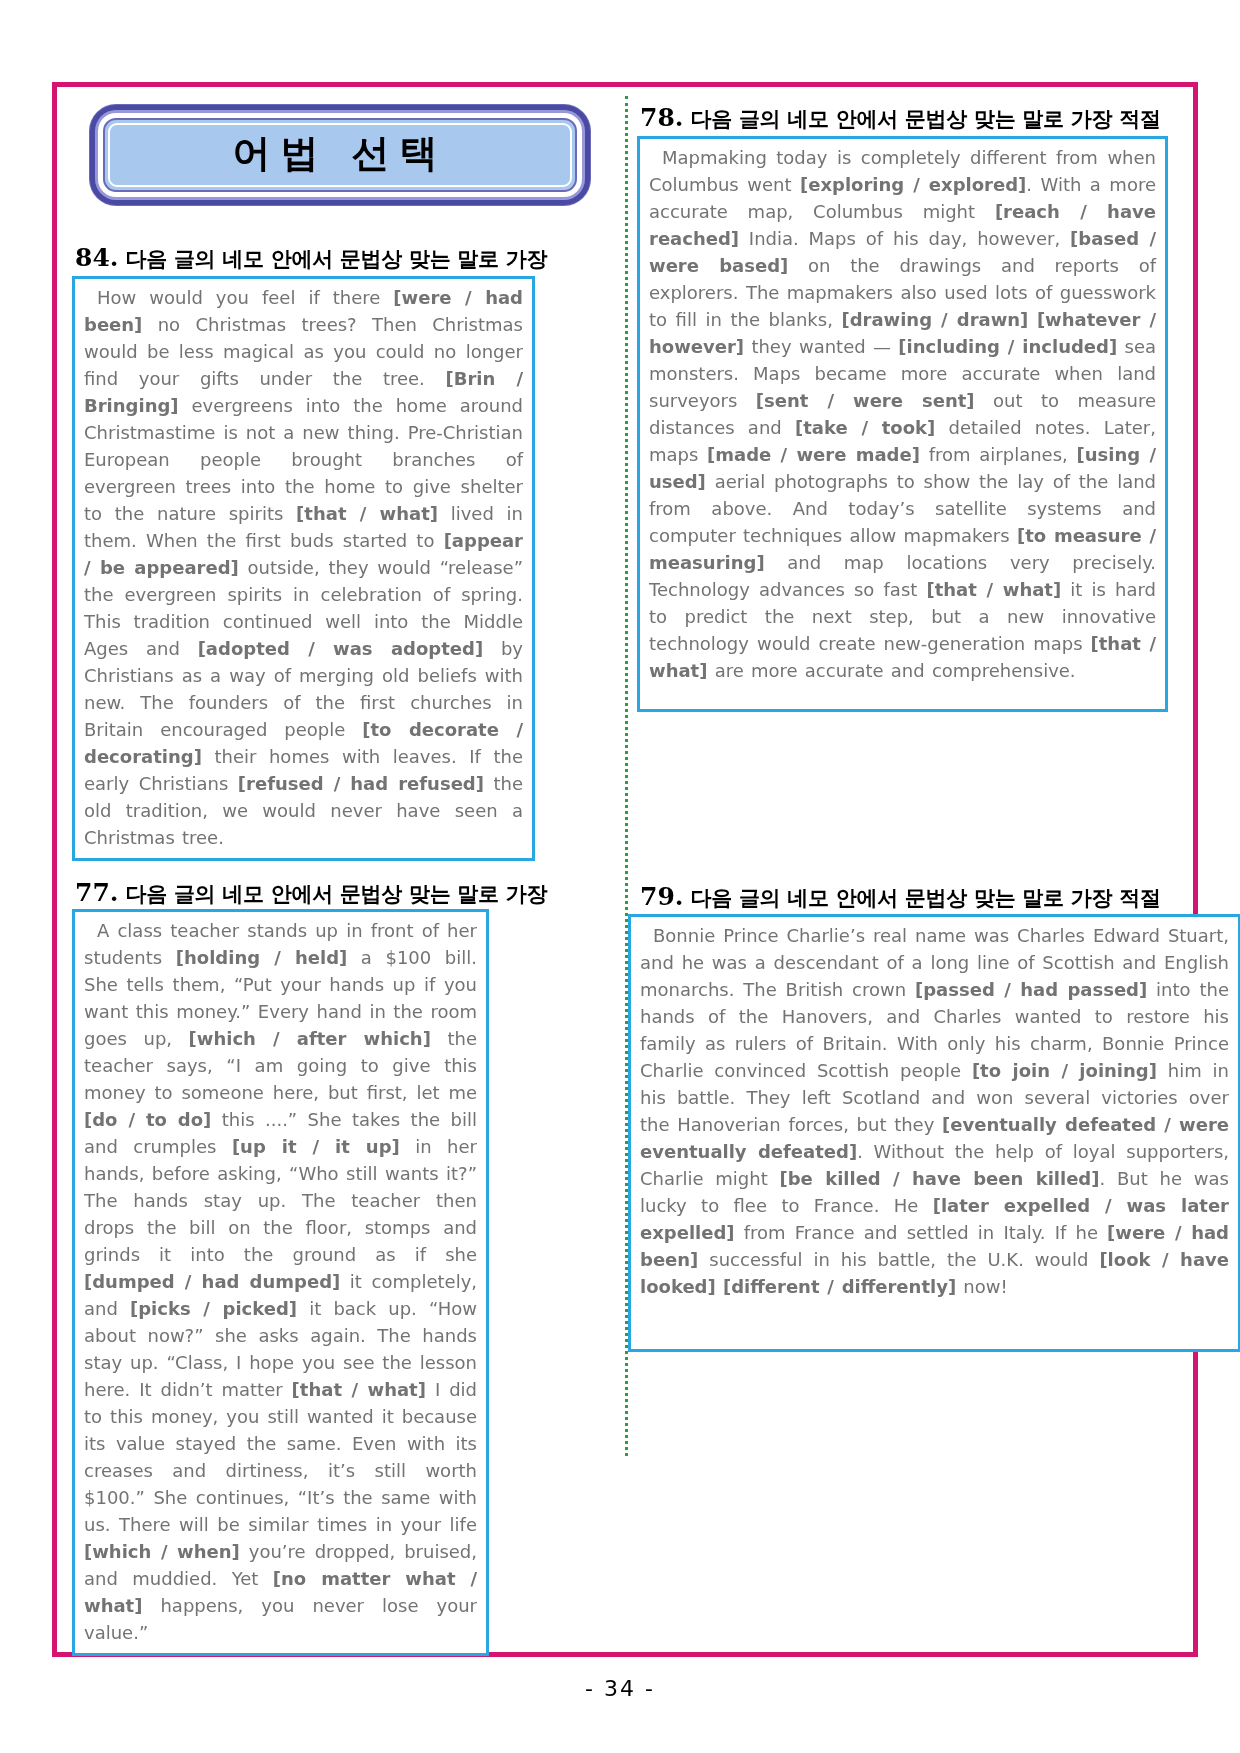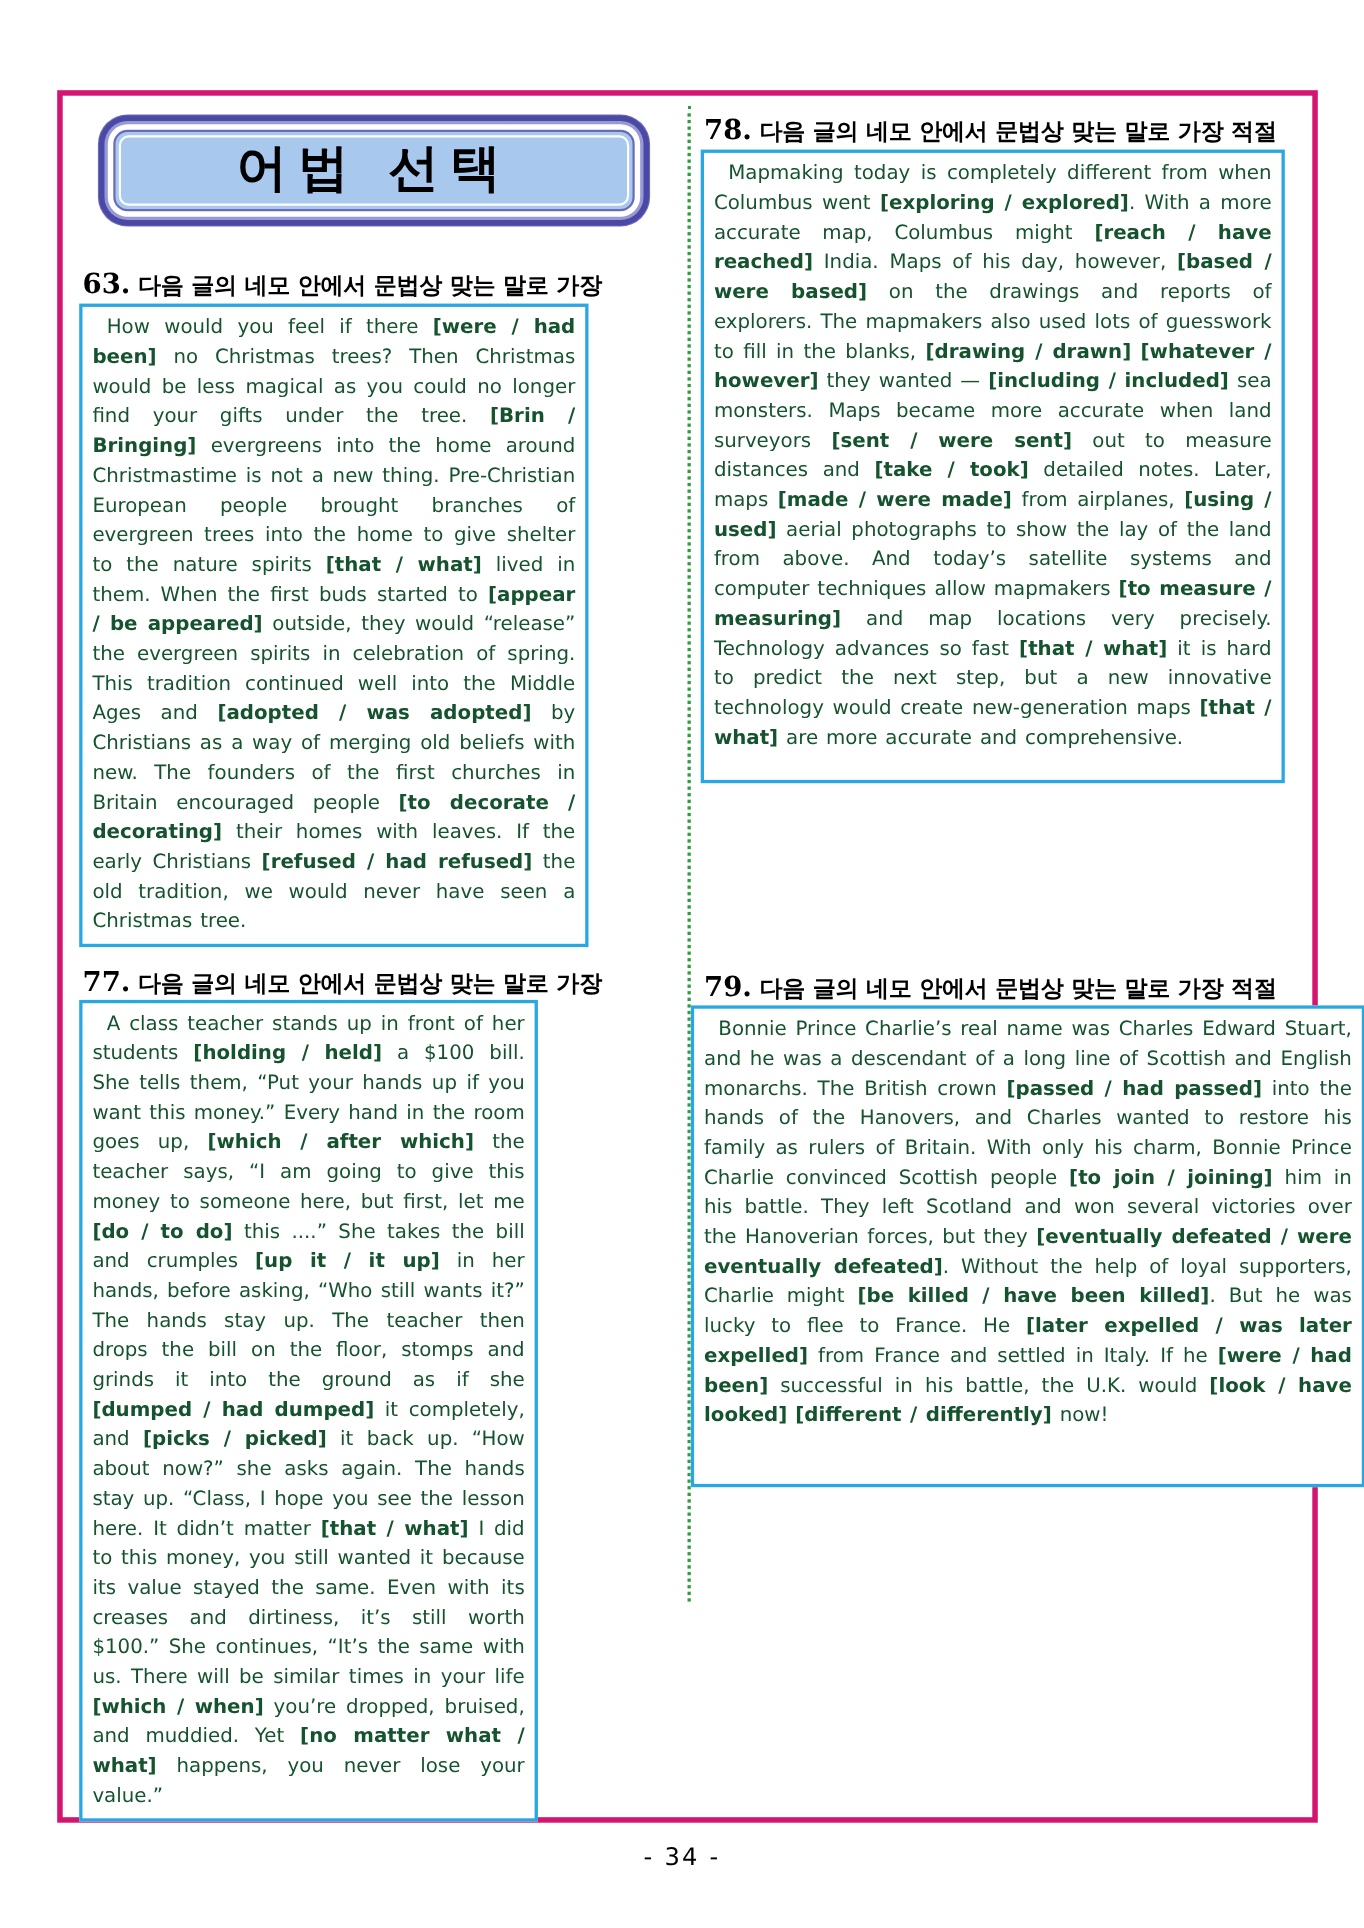--- a/index.html
+++ b/index.html
@@ -26,39 +26,39 @@
   .title-white { width:100%; height:100%; background:#ffffff; border-radius:18px; padding:5px; }
   .title-fill {
     width:100%; height:100%; background:var(--c-title-fill,#a8c8ee);
     border:2px solid #6a6ab8; border-radius:13px; padding:3px;
   }
   .title-inner {
     width:100%; height:100%; border:2px solid #ffffff; border-radius:9px;
     display:flex; align-items:center; justify-content:center;
   }
   .title-text {
-    font-size:46px; font-weight:bold; letter-spacing:10px; color:#000;
+    font-size:38px; font-weight:bold; letter-spacing:10px; color:#000;
     transform:translateY(-2px);
     text-align:center;
   }
   
   .q-header { position:absolute; color:#000; }
   .q-num {
     font-family:"DejaVu Serif","Liberation Serif",serif;
     font-weight:bold; font-size:25px; margin-right:7px;
   }
   .q-prompt { font-size:21px; font-weight:bold; letter-spacing:-0.3px; }
   .q-foot { font-size:12px; font-weight:bold; vertical-align:super; }
   .q-box {
     position:absolute; border:3px solid var(--c-box,#29a7e2); background:#fff;
     padding:5px 9px 7px 9px;
   }
   .q-passage {
     font-size:18px; line-height:27px; text-align:justify; text-indent:13px;
-    color:#14532d; word-spacing:1.5px;
+    color:#737373; word-spacing:1.5px;
   }
   .bseg { font-weight:bold; }
   
   .hdr-76 { left:75px;  top:243px; width:480px; }
   .box-76 { left:72px;  top:276px; width:463px; min-height:486px; }
   .hdr-77 { left:75px;  top:878px; width:480px; }
   .box-77 { left:72px;  top:909px; width:417px; min-height:558px; }
   .hdr-78 { left:640px; top:103px; width:530px; }
   .box-78 { left:637px; top:136px; width:531px; min-height:576px; }
   .hdr-79 { left:640px; top:882px; width:530px; }
@@ -82,21 +82,21 @@
         <div class="title-inner">
           <span class="title-text">어법 선택</span>
         </div>
       </div>
     </div>
   </div>
 </div>
 
 <section>
   <div class="q-header hdr-76">
-    <span class="q-num">63.</span><span class="q-prompt">다음 글의 네모 안에서 문법상 맞는 말로 가장 적절한 것은?</span><span class="q-foot">76)</span>
+    <span class="q-num">84.</span><span class="q-prompt">다음 글의 네모 안에서 문법상 맞는 말로 가장 적절한 것은?</span><span class="q-foot">76)</span>
   </div>
   <div class="q-box box-76">
     <p class="q-passage"><span>How would you feel if there </span><span class="bseg">[were / had been]</span><span> no Christmas trees? Then Christmas would be less magical as you could no longer find your gifts under the tree. </span><span class="bseg">[Brin / Bringing]</span><span> evergreens into the home around Christmastime is not a new thing. Pre-Christian European people brought branches of evergreen trees into the home to give shelter to the nature spirits </span><span class="bseg">[that / what]</span><span> lived in them. When the first buds started to </span><span class="bseg">[appear / be appeared]</span><span> outside, they would “release” the evergreen spirits in celebration of spring. This tradition continued well into the Middle Ages and </span><span class="bseg">[adopted / was adopted]</span><span> by Christians as a way of merging old beliefs with new. The founders of the first churches in Britain encouraged people </span><span class="bseg">[to decorate / decorating]</span><span> their homes with leaves. If the early Christians </span><span class="bseg">[refused / had refused]</span><span> the old tradition, we would never have seen a Christmas tree.</span></p>
   </div>
 </section>
 
 <section>
   <div class="q-header hdr-77">
     <span class="q-num">77.</span><span class="q-prompt">다음 글의 네모 안에서 문법상 맞는 말로 가장 적절한 것은?</span><span class="q-foot">77)</span>
   </div>

